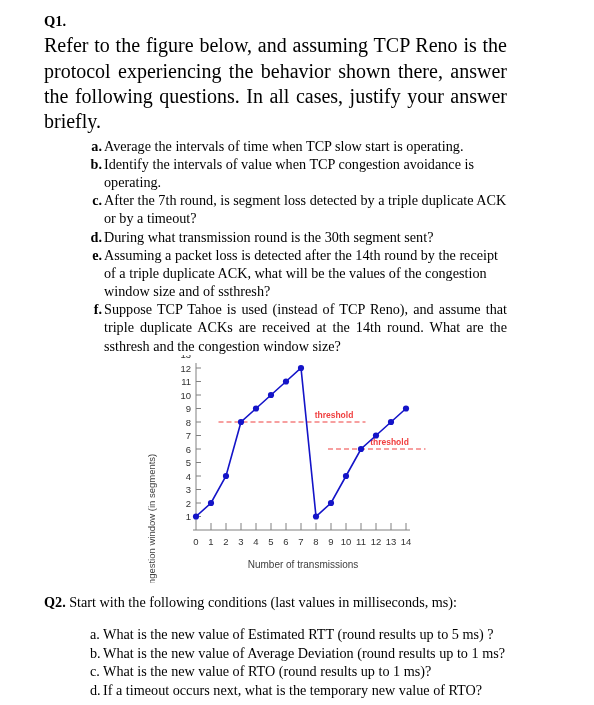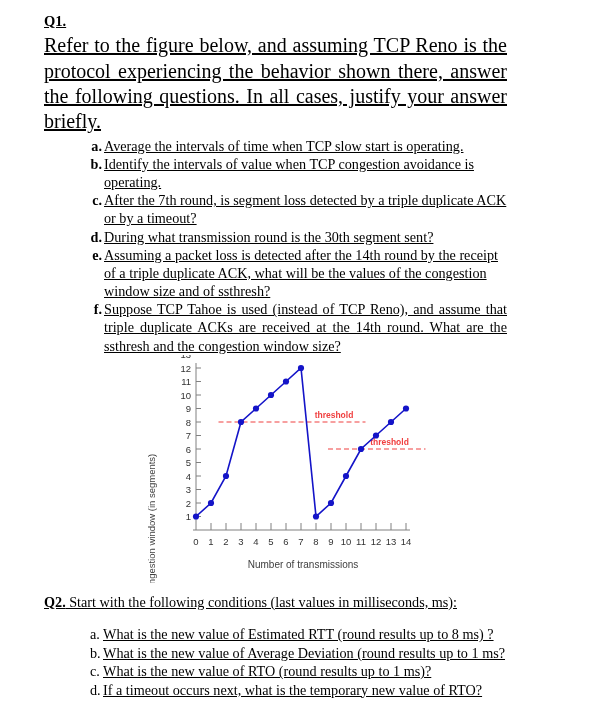--- a/index.html
+++ b/index.html
@@ -13,21 +13,20 @@
     font-family: "Liberation Serif", "DejaVu Serif", serif;
     color: #000000;
     overflow: hidden;
   }
   .page {
     position: relative;
     width: 545px;
     height: 705px;
     box-sizing: border-box;
     padding: 8px 38px 0 44px;
-    text-decoration: underline;
   }
 
   
   .q-title {
     font-size: 14.5px;
     font-weight: bold;
     line-height: 1.25;
     margin: 4px 0 3px 0;
   }
   .intro {
@@ -231,21 +230,21 @@
       <text id="x-axis-label" x="303" y="213" font-family="'Liberation Sans', sans-serif" font-size="10" fill="#404040" text-anchor="middle">Number of transmissions</text>
     </svg>
   </div>
 
   <div class="q2">
     <div><span class="b">Q2.</span><span> Start with the following conditions (last values in milliseconds, ms):</span></div>
     <div class="spacer"></div>
     <ol class="q2list">
       <li>
         <span class="marker">a.</span>
-        <span class="txt">What is the new value of Estimated RTT (round results up to 8 ms) ?</span>
+        <span class="txt">What is the new value of Estimated RTT (round results up to 5 ms) ?</span>
       </li>
       <li>
         <span class="marker">b.</span>
         <span class="txt">What is the new value of Average Deviation (round results up to 1 ms?</span>
       </li>
       <li>
         <span class="marker">c.</span>
         <span class="txt">What is the new value of RTO (round results up to 1 ms)?</span>
       </li>
       <li>

